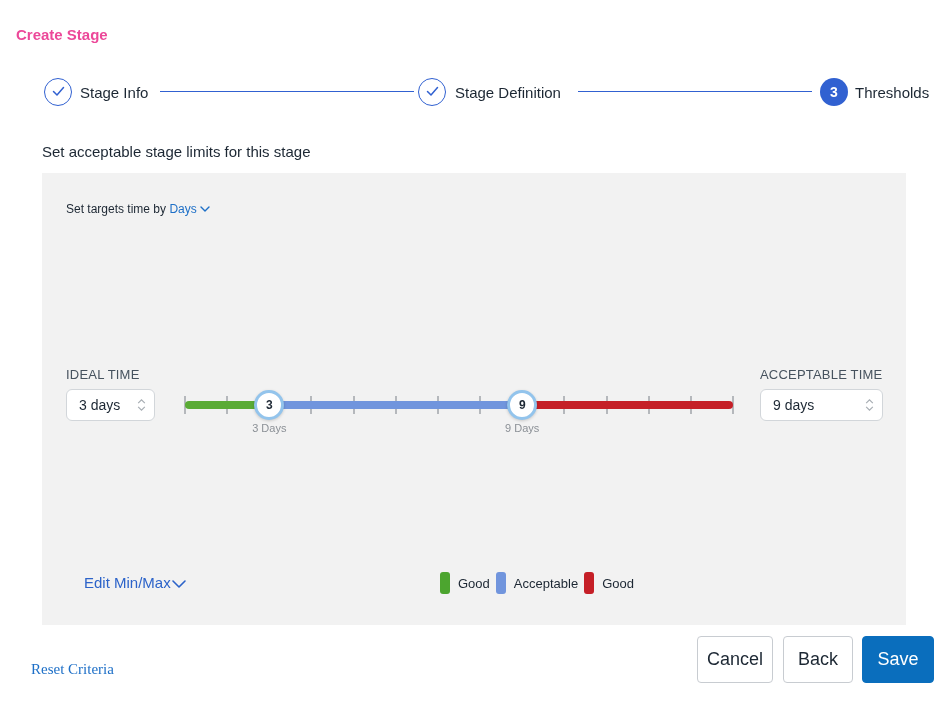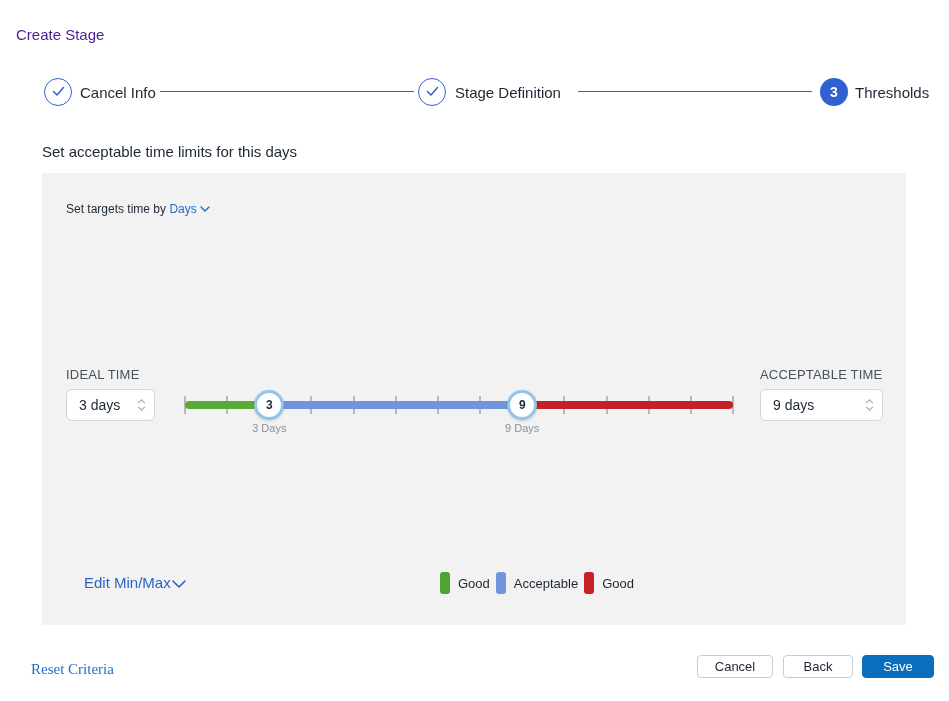--- a/index.html
+++ b/index.html
@@ -4,21 +4,21 @@
 <style>
   html,body{margin:0;padding:0;background:#ffffff;}
   body{
     width:949px;height:701px;position:relative;overflow:hidden;
     font-family:"Liberation Sans","DejaVu Sans",sans-serif;
     color:#1e2936;-webkit-font-smoothing:antialiased;
   }
   .abs{position:absolute;}
 
   
-  .page-title{left:16px;top:26px;font-size:15px;font-weight:normal;color:#4c1d95;}
+  .page-title{left:16px;top:26px;font-size:15px;font-weight:bold;color:#ec4899;}
 
   
   .step-circle{
     width:28px;height:28px;border-radius:50%;box-sizing:border-box;
     display:flex;align-items:center;justify-content:center;top:78px;
   }
   .step-done{border:1.5px solid var(--accent-blue,#3161d1);background:#fff;color:var(--accent-blue,#3161d1);}
   .step-active{background:var(--accent-blue,#3161d1);color:#fff;font-size:14px;font-weight:bold;}
   .step-label{top:84px;font-size:15px;color:#1c2733;}
   .step-label.bold{font-weight:normal;}
@@ -63,61 +63,61 @@
   
   .edit-minmax{left:84px;top:574px;font-size:15px;color:#2c63c9;cursor:pointer;display:flex;align-items:center;gap:1px;}
   .legend{left:440px;top:572px;display:flex;align-items:center;gap:6px;}
   .legend-item{display:flex;align-items:center;gap:8px;}
   .legend-swatch{width:10px;height:22px;border-radius:3px;}
   .legend-label{font-size:13px;color:#1c2733;}
 
   
   .reset-link{left:31px;top:661px;font-size:15px;color:var(--link-blue,#1474c4);cursor:pointer;font-family:Liberation Serif, serif;}
   .btn{
-    top:655px;height:23px;box-sizing:border-box;border-radius:4px;font-size:13px;
+    top:636px;height:47px;box-sizing:border-box;border-radius:4px;font-size:18px;
     display:flex;align-items:center;justify-content:center;cursor:pointer;
     background:#fff;border:1px solid #c8ccd1;color:#1c2733;
   }
   .btn-primary{background:var(--save-blue,#0a6ebd);border:1px solid var(--save-blue,#0a6ebd);color:#fff;}
 </style>
 </head>
 <body>
 
 <div>
 
   <div class="abs page-title">Create Stage</div>
 
   <div>
     <div class="abs step-circle step-done" style="left:44px">
       <span>
         <svg width="13" height="11" viewBox="0 0 13 11">
             <polyline points="1.5,5.5 5,9 11.5,1.5" fill="none" stroke="currentColor" stroke-width="1.5" stroke-linecap="round" stroke-linejoin="round"></polyline>
           </svg>
       </span>
     </div>
-    <div class="abs step-label" style="left:80px">Cancel Info</div>
+    <div class="abs step-label" style="left:80px">Stage Info</div>
     <div class="abs step-line" style="left:160px;width:254px"></div>
 
     <div class="abs step-circle step-done" style="left:418px">
       <span>
         <svg width="13" height="11" viewBox="0 0 13 11">
             <polyline points="1.5,5.5 5,9 11.5,1.5" fill="none" stroke="currentColor" stroke-width="1.5" stroke-linecap="round" stroke-linejoin="round"></polyline>
           </svg>
       </span>
     </div>
     <div class="abs step-label" style="left:455px">Stage Definition</div>
     <div class="abs step-line" style="left:578px;width:234px"></div>
 
     <div class="abs step-circle step-active" style="left:820px">
       <span>3</span>
     </div>
     <div class="abs step-label bold" style="left:855px">Thresholds</div>
   </div>
 
-  <div class="abs section-heading">Set acceptable time limits for this days</div>
+  <div class="abs section-heading">Set acceptable stage limits for this stage</div>
 
   <div class="abs panel"></div>
 
   <div class="abs target-line">
     <span>Set targets time by</span>
     <span class="link"> <span>Days</span><span class="chev"><svg width="10" height="6" viewBox="0 0 10 6">
             <polyline points="1,1 5,5 9,1" fill="none" stroke="currentColor" stroke-width="1.4" stroke-linecap="round" stroke-linejoin="round"></polyline>
           </svg></span></span>
   </div>
 

